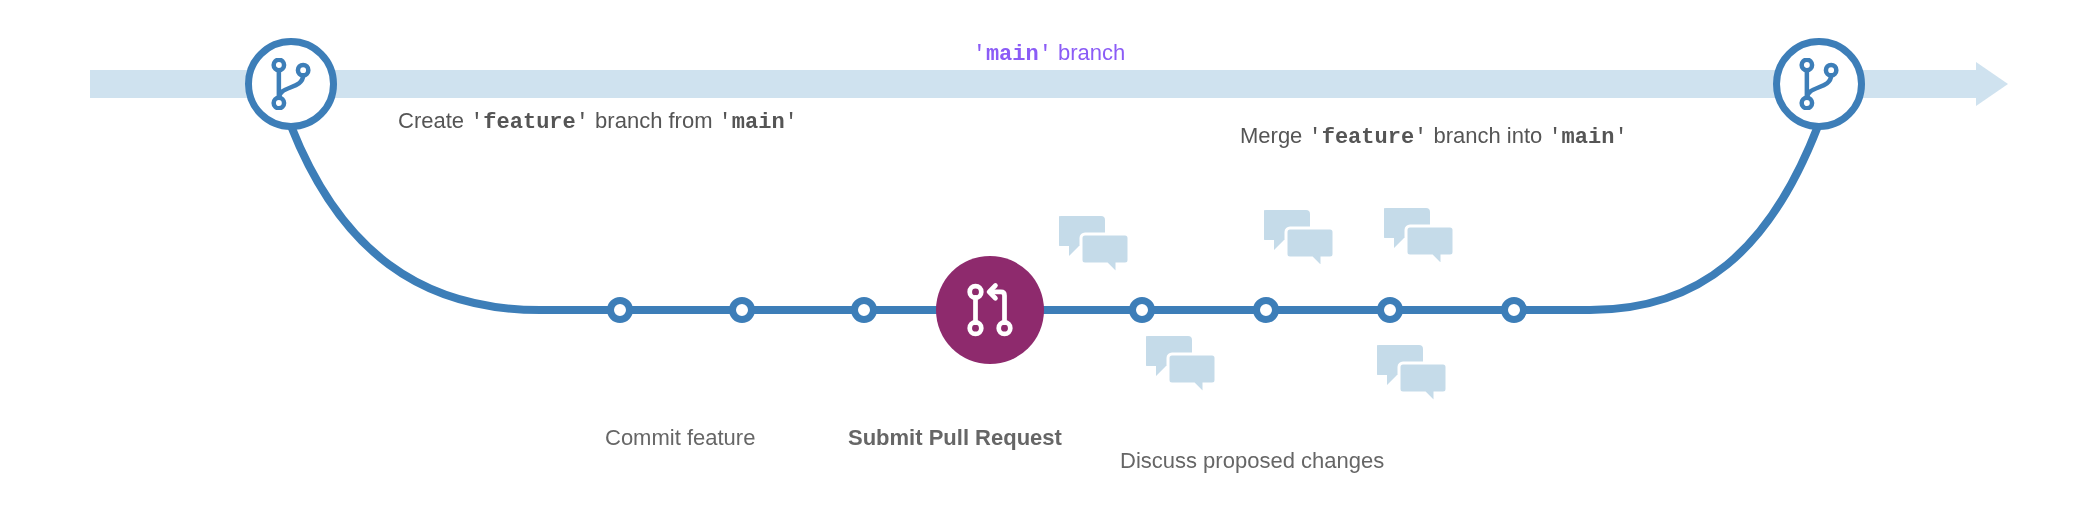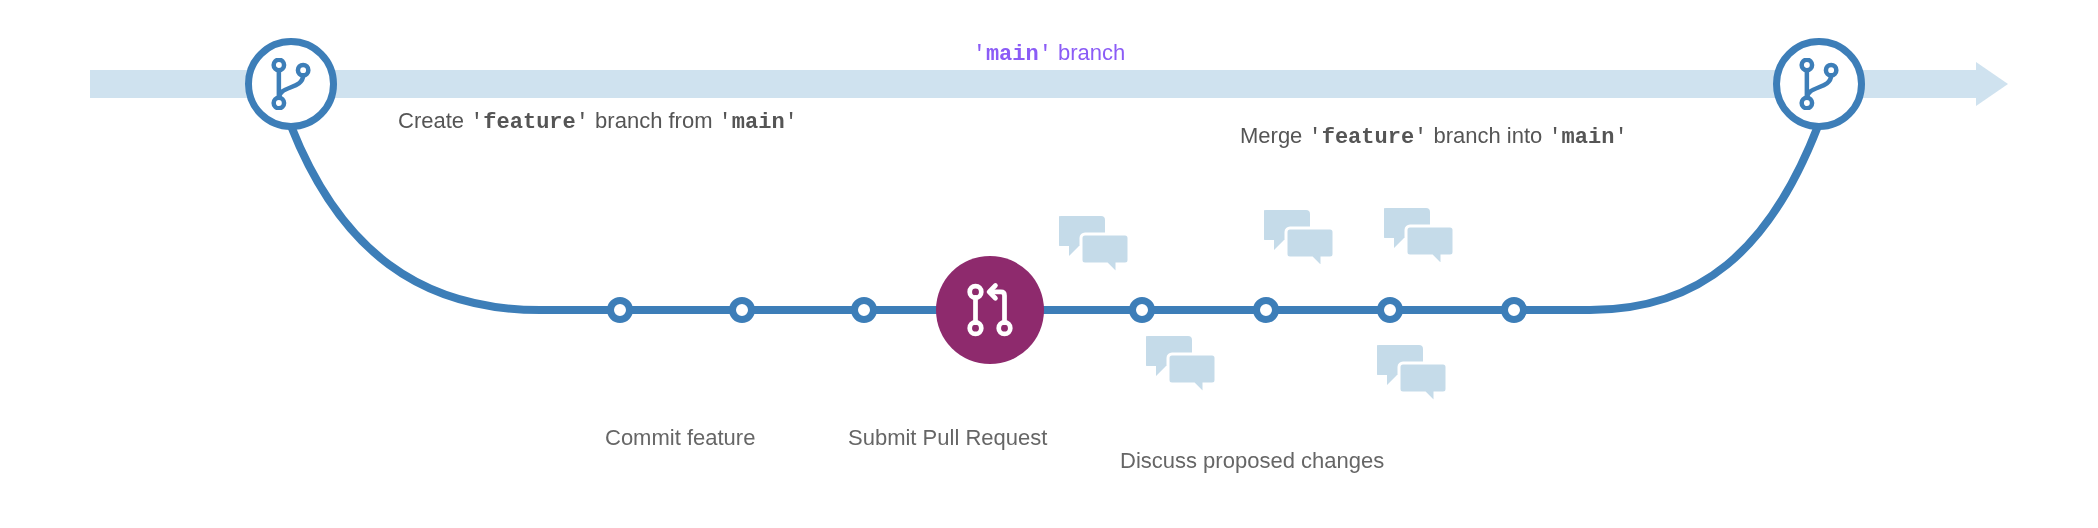--- a/index.html
+++ b/index.html
@@ -62,21 +62,21 @@
       margin-top: 15px;
     }
 
     .bottom-label {
       position: absolute;
       top: 425px;
       color: #666;
       font-size: 22px;
     }
     .l-commit { left: 605px; }
-    .l-pr { left: 848px; }
+    .l-pr { left: 848px; font-weight: bold; }
     .l-discuss { left: 1120px; margin-top: 23px; }
 
     
     .branch-circle {
       position: absolute;
       width: 92px; height: 92px;
       border-radius: 50%;
       background: #fff;
       border: 7px solid #3d7eb8;
       display: flex;

